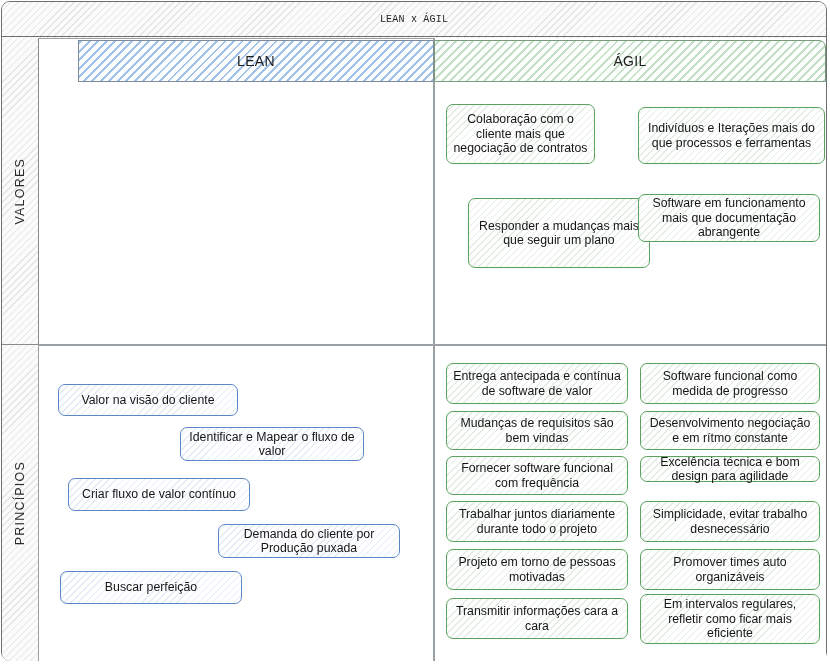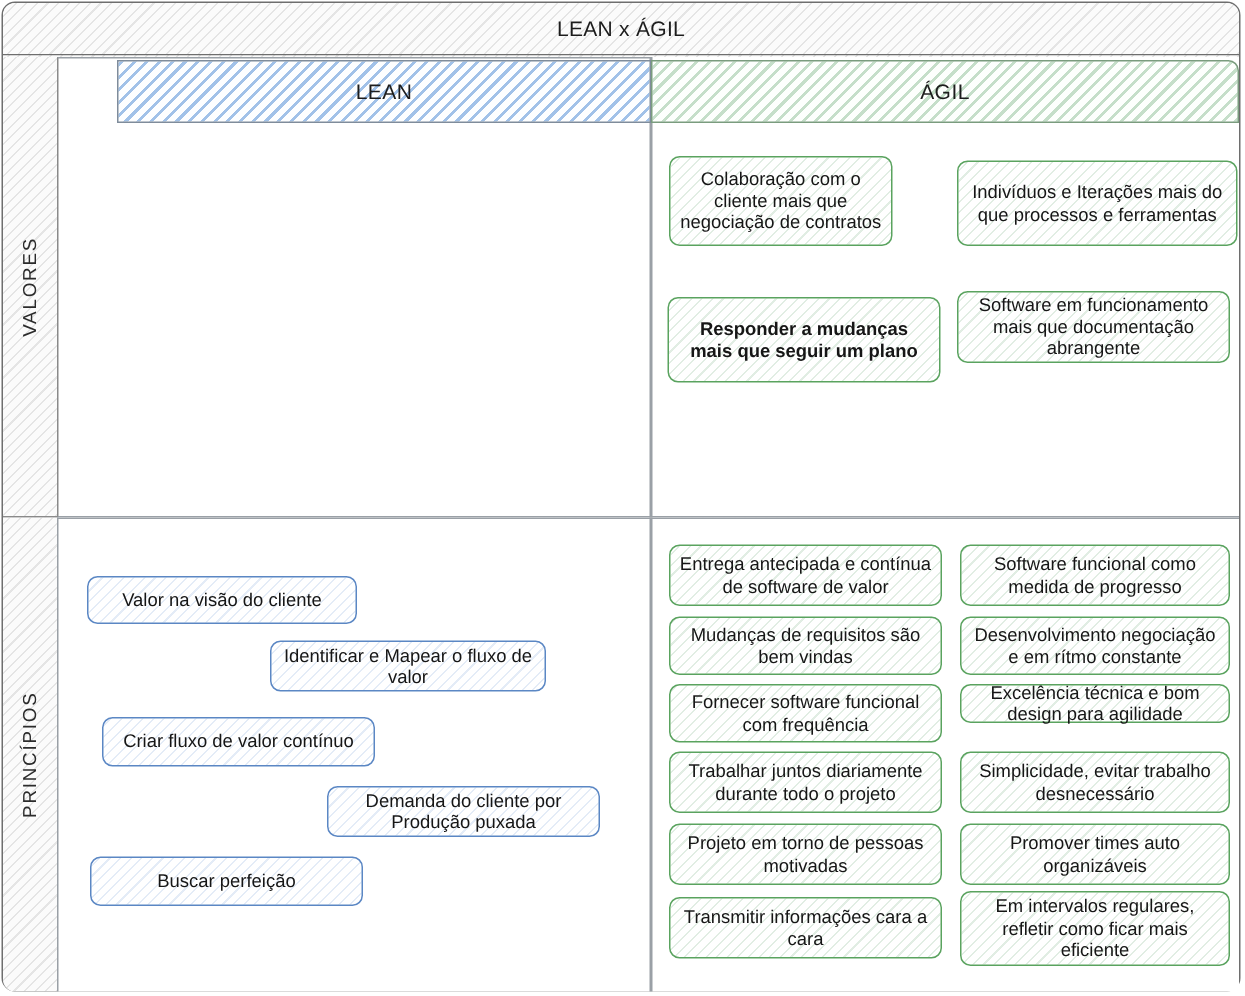--- a/index.html
+++ b/index.html
@@ -76,21 +76,21 @@
   .title-band{
     position:absolute;
     left:2px; top:2px;
     width:824px; height:35px;
     border-bottom:1px solid #6e6e6e;
     border-radius:8px 8px 0 0;
     box-sizing:border-box;
     display:flex;align-items:center;justify-content:center;
   }
   .title-band .txt{
-    font-size:14px;color:#1d1d1d;letter-spacing:.2px;
+    font-size:10px;color:#1d1d1d;letter-spacing:.2px;font-family:Liberation Mono, monospace;
   }
 
   
   .rowlabel{
     position:absolute;
     left:2px;
     width:36px;
     box-sizing:border-box;
     display:flex;align-items:center;justify-content:center;
   }
@@ -174,21 +174,21 @@
   <div class="colhead hatch-green" id="colhead-agil">
     <div class="txt">ÁGIL</div>
   </div>
 
   <div class="note green hatch-green-soft" style="left:446px;top:104px;width:149px;height:60px;">
     <span>Colaboração com o cliente mais que negociação de contratos</span>
   </div>
   <div class="note green hatch-green-soft" style="left:638px;top:107px;width:187px;height:57px;">
     <span>Indivíduos e Iterações mais do que processos e ferramentas</span>
   </div>
-  <div class="note green hatch-green-soft" style="left:445px;top:198px;width:182px;height:57px;font-weight:bold;">
+  <div class="note green hatch-green-soft" style="left:468px;top:198px;width:182px;height:70px;">
     <span>Responder a mudanças mais que seguir um plano</span>
   </div>
   <div class="note green hatch-green-soft" style="left:638px;top:194px;width:182px;height:48px;">
     <span>Software em funcionamento mais que documentação abrangente</span>
   </div>
 
   <div class="note blue hatch-blue-soft" style="left:58px;top:384px;width:180px;height:32px;">
     <span>Valor na visão do cliente</span>
   </div>
   <div class="note blue hatch-blue-soft" style="left:180px;top:427px;width:184px;height:34px;">

